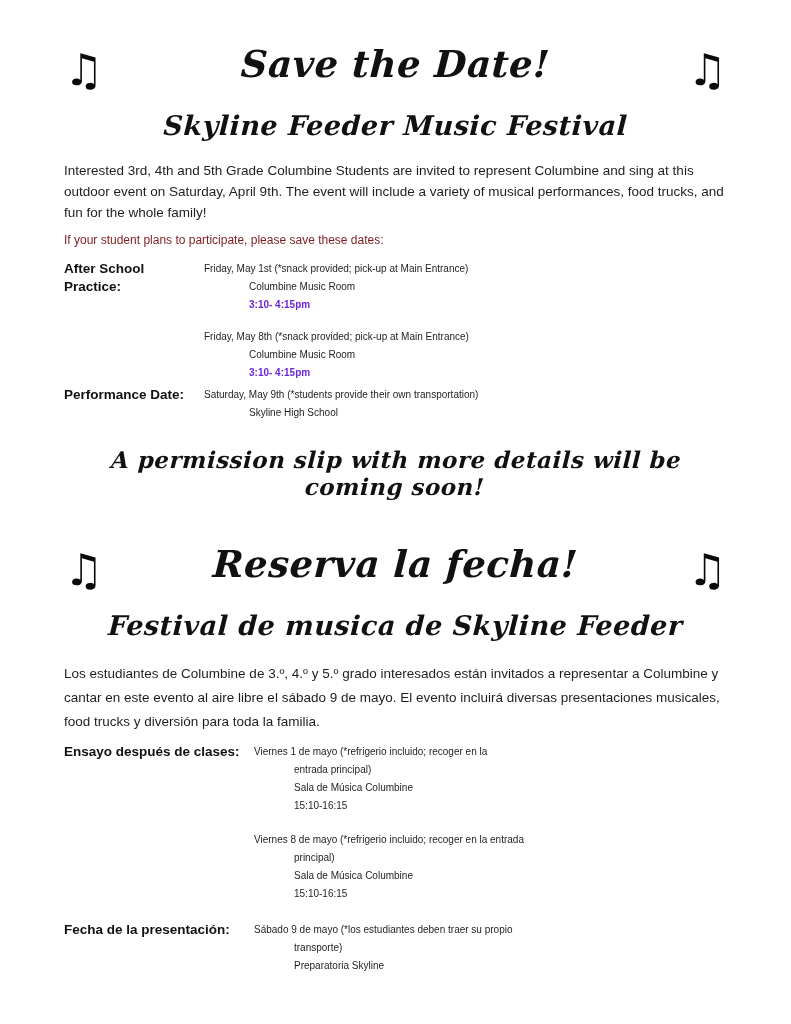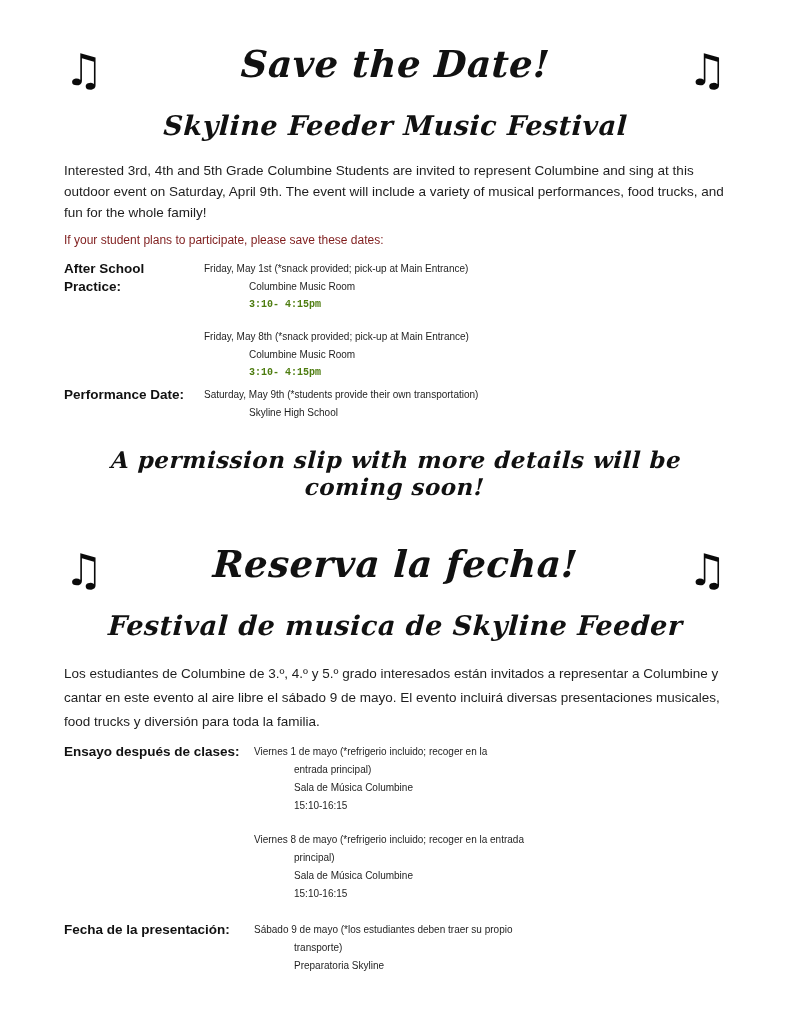--- a/index.html
+++ b/index.html
@@ -75,21 +75,21 @@
   .sched-label.wide { width: 190px; flex: 0 0 190px; }
   .sched-lines { flex: 1; }
   .sched-line {
     font-size: 10px;
     line-height: 18px;
     color: #1e1e1e;
     white-space: pre;
   }
   .sched-line.indent { padding-left: 45px; }
   .sched-line.indent-es { padding-left: 40px; }
-  .sched-line.bold { font-weight: bold; color: #4d7c0f; font-family: Liberation Mono, monospace; }
+  .sched-line.bold { font-weight: bold; color: #6d28d9; }
   .gap-14 { margin-top: 14px; }
   .gap-4  { margin-top: 4px; }
   .gap-16 { margin-top: 16px; }
   .gap-18 { margin-top: 18px; }
   
   .script-footer {
     font-size: 23px;
     text-align: center;
     margin-top: 24px;
     transform: skewX(-3deg);

